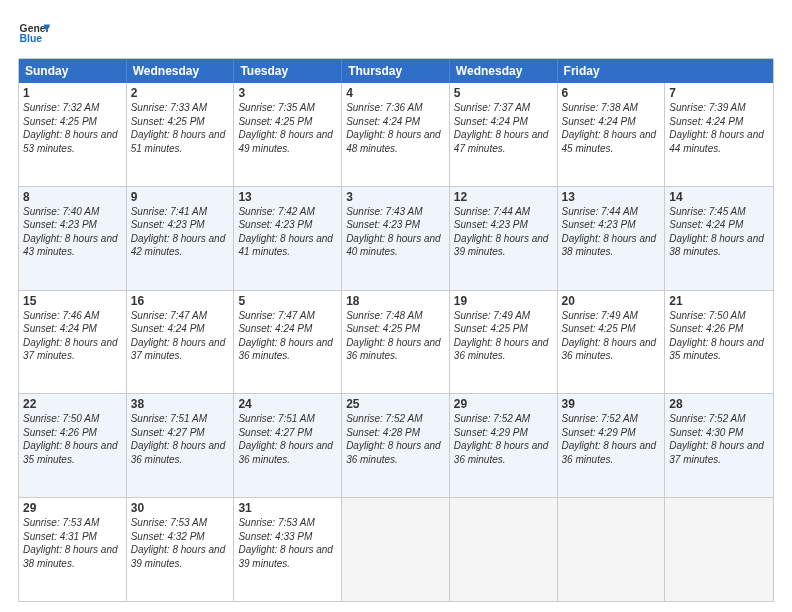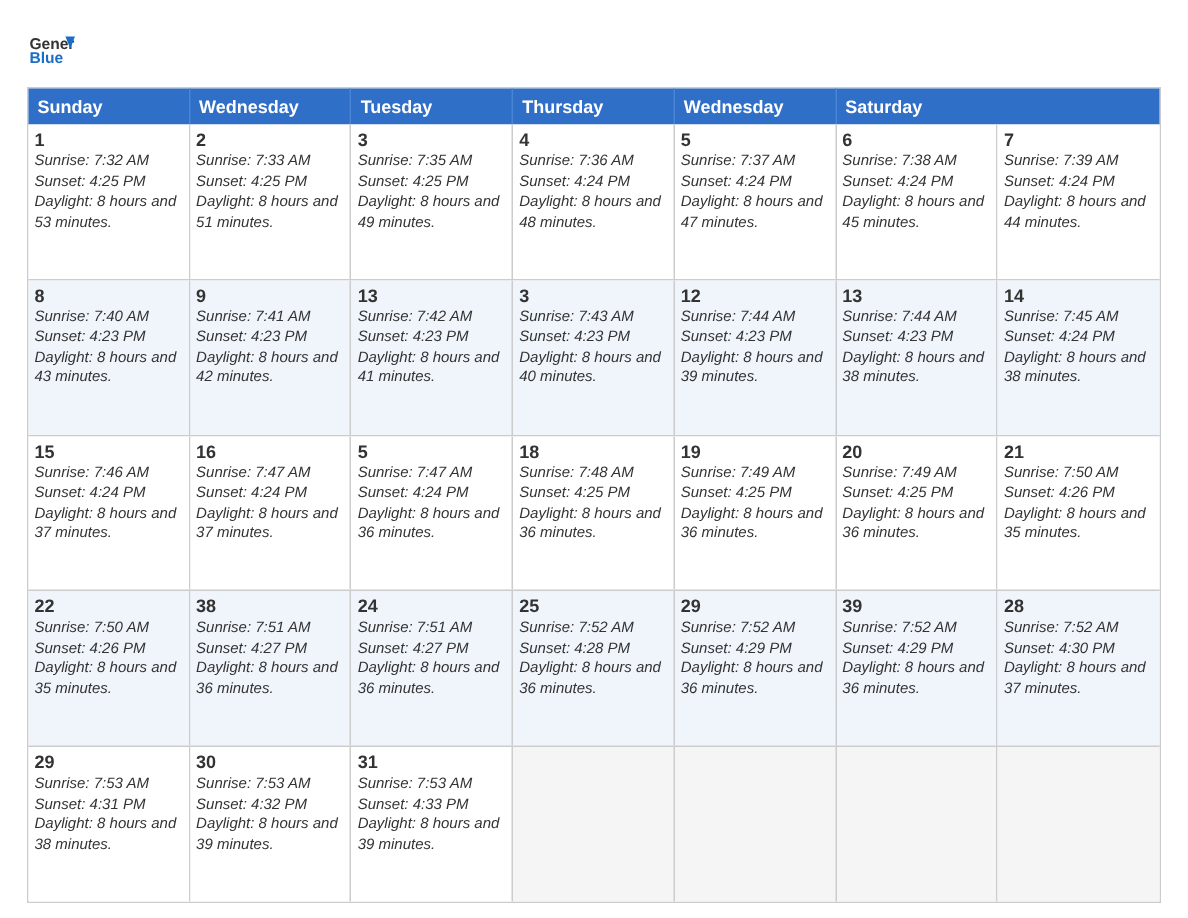--- a/index.html
+++ b/index.html
@@ -128,21 +128,21 @@
     </div>
   </div>
 
   <div class="calendar">
     <div class="cal-header">
     <div class="cal-header-cell">Sunday</div>
         <div class="cal-header-cell">Wednesday</div>
         <div class="cal-header-cell">Tuesday</div>
         <div class="cal-header-cell">Thursday</div>
         <div class="cal-header-cell">Wednesday</div>
-        <div class="cal-header-cell">Saturday</div>
+        <div class="cal-header-cell">Friday</div>
       </div>
     <div class="cal-body">
     <div class="cal-week">
           <div class="cal-cell"><span class="day-num">1</span>
 <span class="day-info">Sunrise: 7:32 AM<br>Sunset: 4:25 PM<br>Daylight: 8 hours and 53 minutes.</span></div>
           <div class="cal-cell"><span class="day-num">2</span>
 <span class="day-info">Sunrise: 7:33 AM<br>Sunset: 4:25 PM<br>Daylight: 8 hours and 51 minutes.</span></div>
           <div class="cal-cell"><span class="day-num">3</span>
 <span class="day-info">Sunrise: 7:35 AM<br>Sunset: 4:25 PM<br>Daylight: 8 hours and 49 minutes.</span></div>
           <div class="cal-cell"><span class="day-num">4</span>

